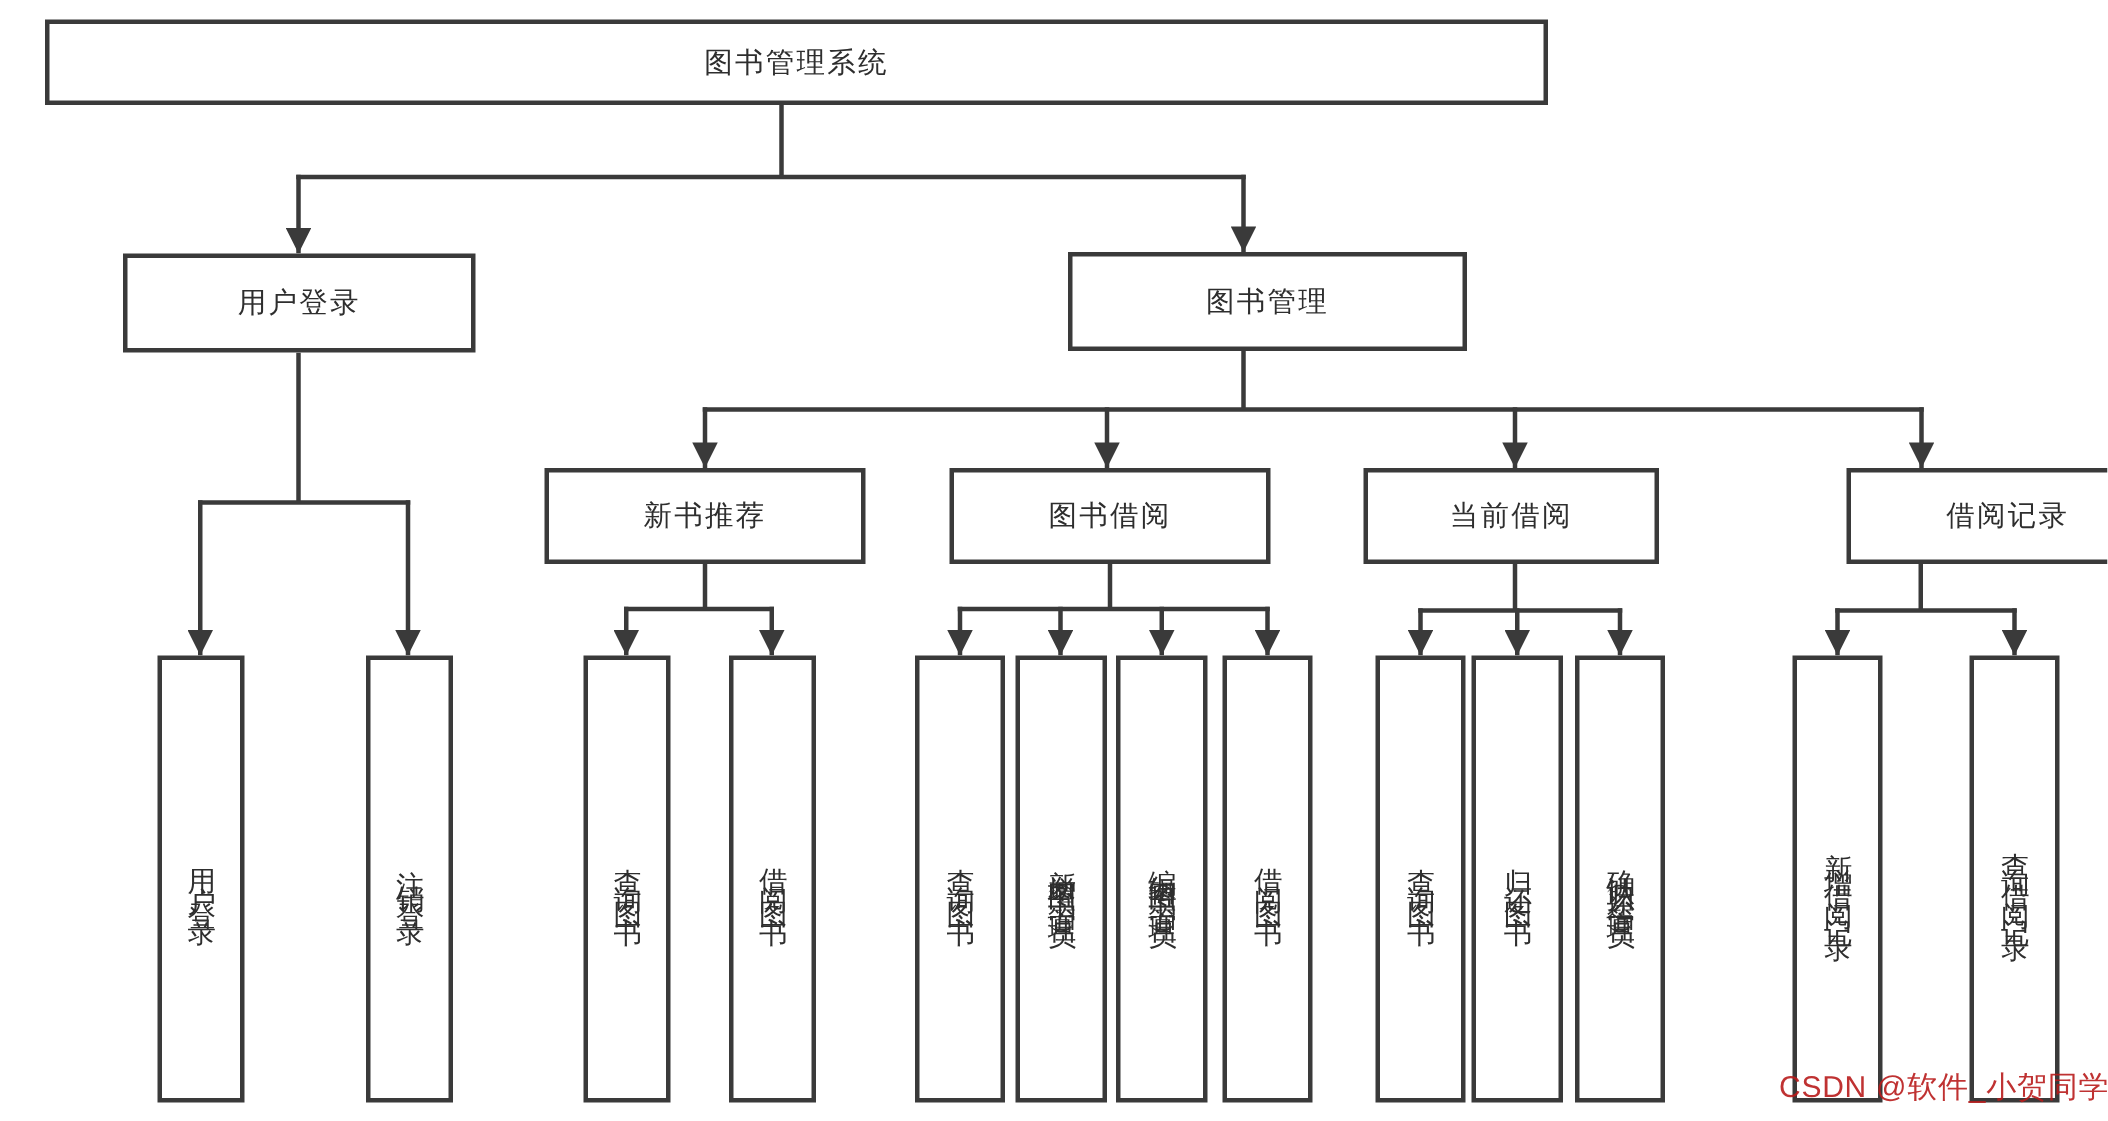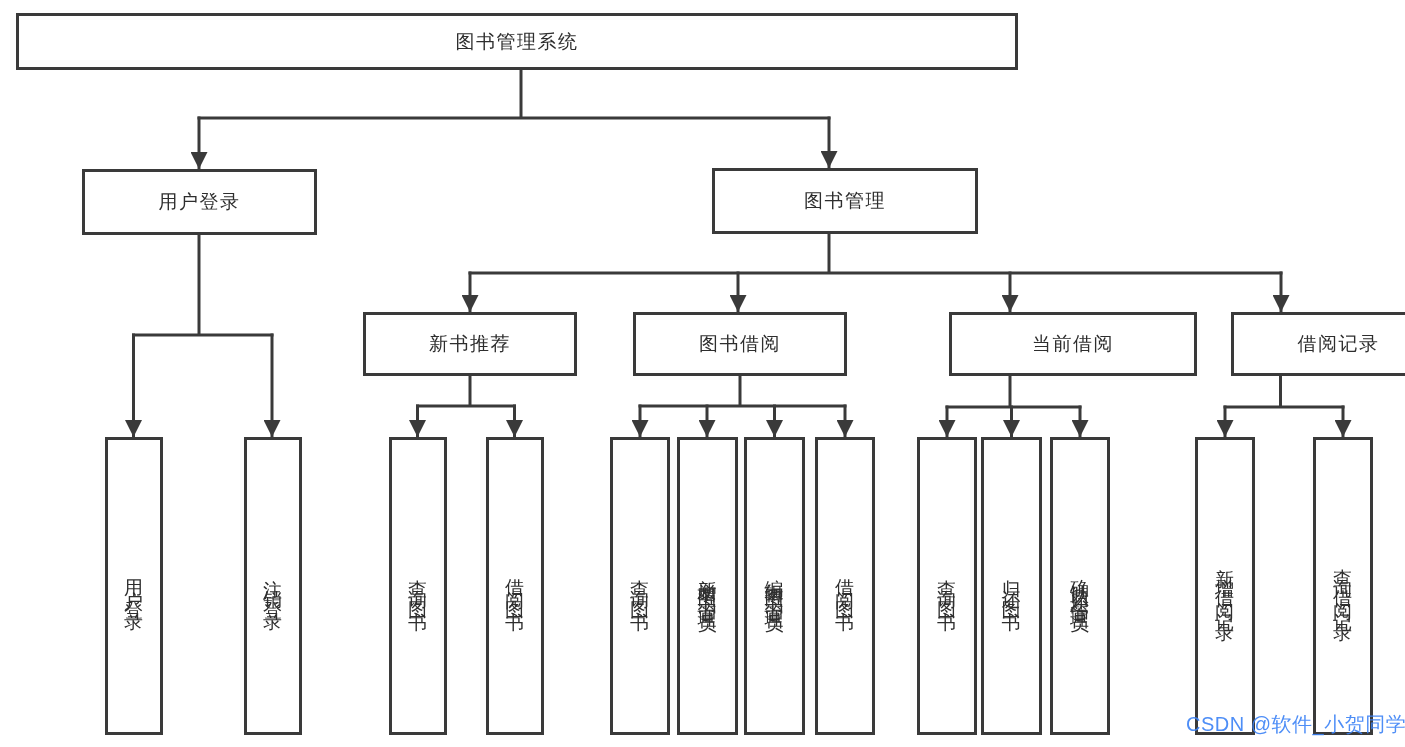--- a/index.html
+++ b/index.html
@@ -41,21 +41,21 @@
     letter-spacing: 11px;
     line-height: 1;
   }
   .vlabel.tight { letter-spacing: 5px; }
   .watermark {
     position: absolute;
     left: 1186px;
     top: 711px;
     z-index: 2;
     font-size: 20px;
-    color: #3b82f6;
+    color: #b91c1c;
     opacity: 0.9;
     white-space: nowrap;
     letter-spacing: 0.5px;
   }
 </style>
 </head>
 <body>
 
 <div id="stage">
 
@@ -102,38 +102,38 @@
       <line x1="1011.5" y1="405.5" x2="1011.5" y2="437" marker-end="url(#arrow)"></line>
       <line x1="1080" y1="405.5" x2="1080" y2="437" marker-end="url(#arrow)"></line>
 
       <line x1="1280.5" y1="376" x2="1280.5" y2="407"></line>
       <line x1="1223.5" y1="407" x2="1344.5" y2="407"></line>
       <line x1="1225" y1="405.5" x2="1225" y2="437" marker-end="url(#arrow)"></line>
       <line x1="1343" y1="405.5" x2="1343" y2="437" marker-end="url(#arrow)"></line>
     </g>
   </svg>
 
-  <div class="node" style="left:16px;top:13px;width:1002px;height:57px">
+  <div class="node" style="left:30px;top:13px;width:1002px;height:57px">
     <span class="hlabel">图书管理系统</span>
   </div>
 
   <div class="node" style="left:82px;top:169px;width:235px;height:66px">
     <span class="hlabel">用户登录</span>
   </div>
   <div class="node" style="left:712px;top:168px;width:266px;height:66px">
     <span class="hlabel">图书管理</span>
   </div>
 
   <div class="node" style="left:633px;top:312px;width:214px;height:64px">
     <span class="hlabel">图书借阅</span>
   </div>
   <div class="node" style="left:363px;top:312px;width:214px;height:64px">
     <span class="hlabel">新书推荐</span>
   </div>
-  <div class="node" style="left:949px;top:312px;width:248px;height:64px">
+  <div class="node" style="left:909px;top:312px;width:197px;height:64px">
     <span class="hlabel">当前借阅</span>
   </div>
   <div class="node" style="left:1231px;top:312px;width:215px;height:64px">
     <span class="hlabel">借阅记录</span>
   </div>
 
   <div class="node leaf" style="left:105px;width:58px">
     <span class="vlabel">用户登录</span>
   </div>
   <div class="node leaf" style="left:244px;width:58px">

